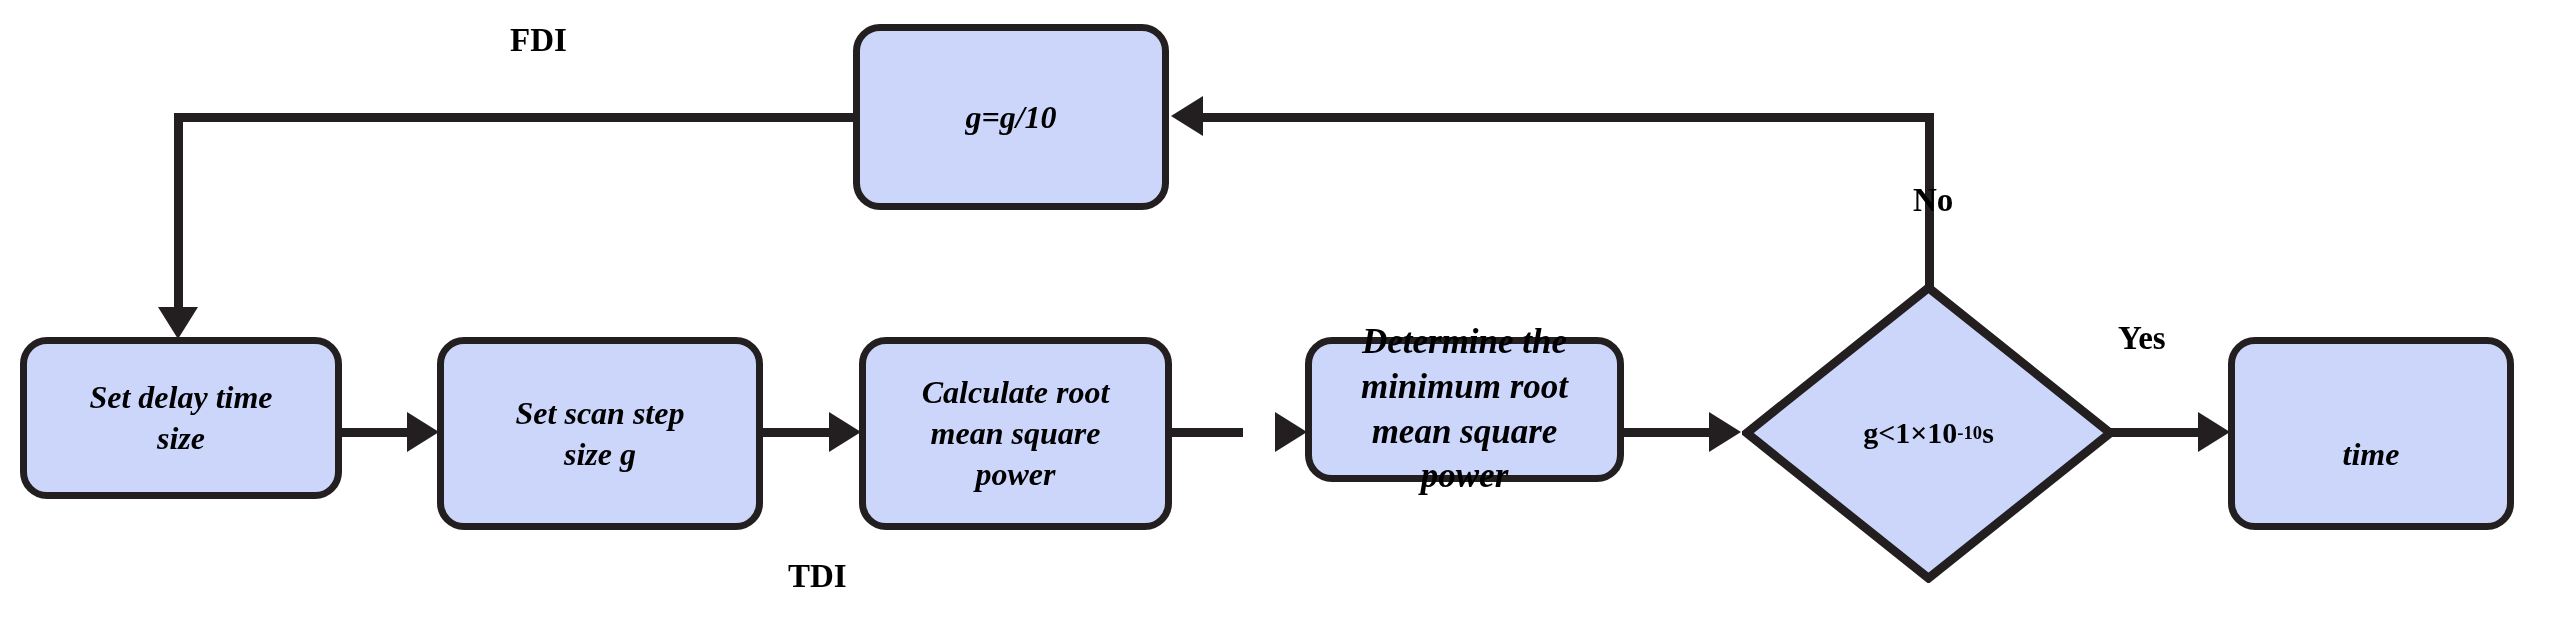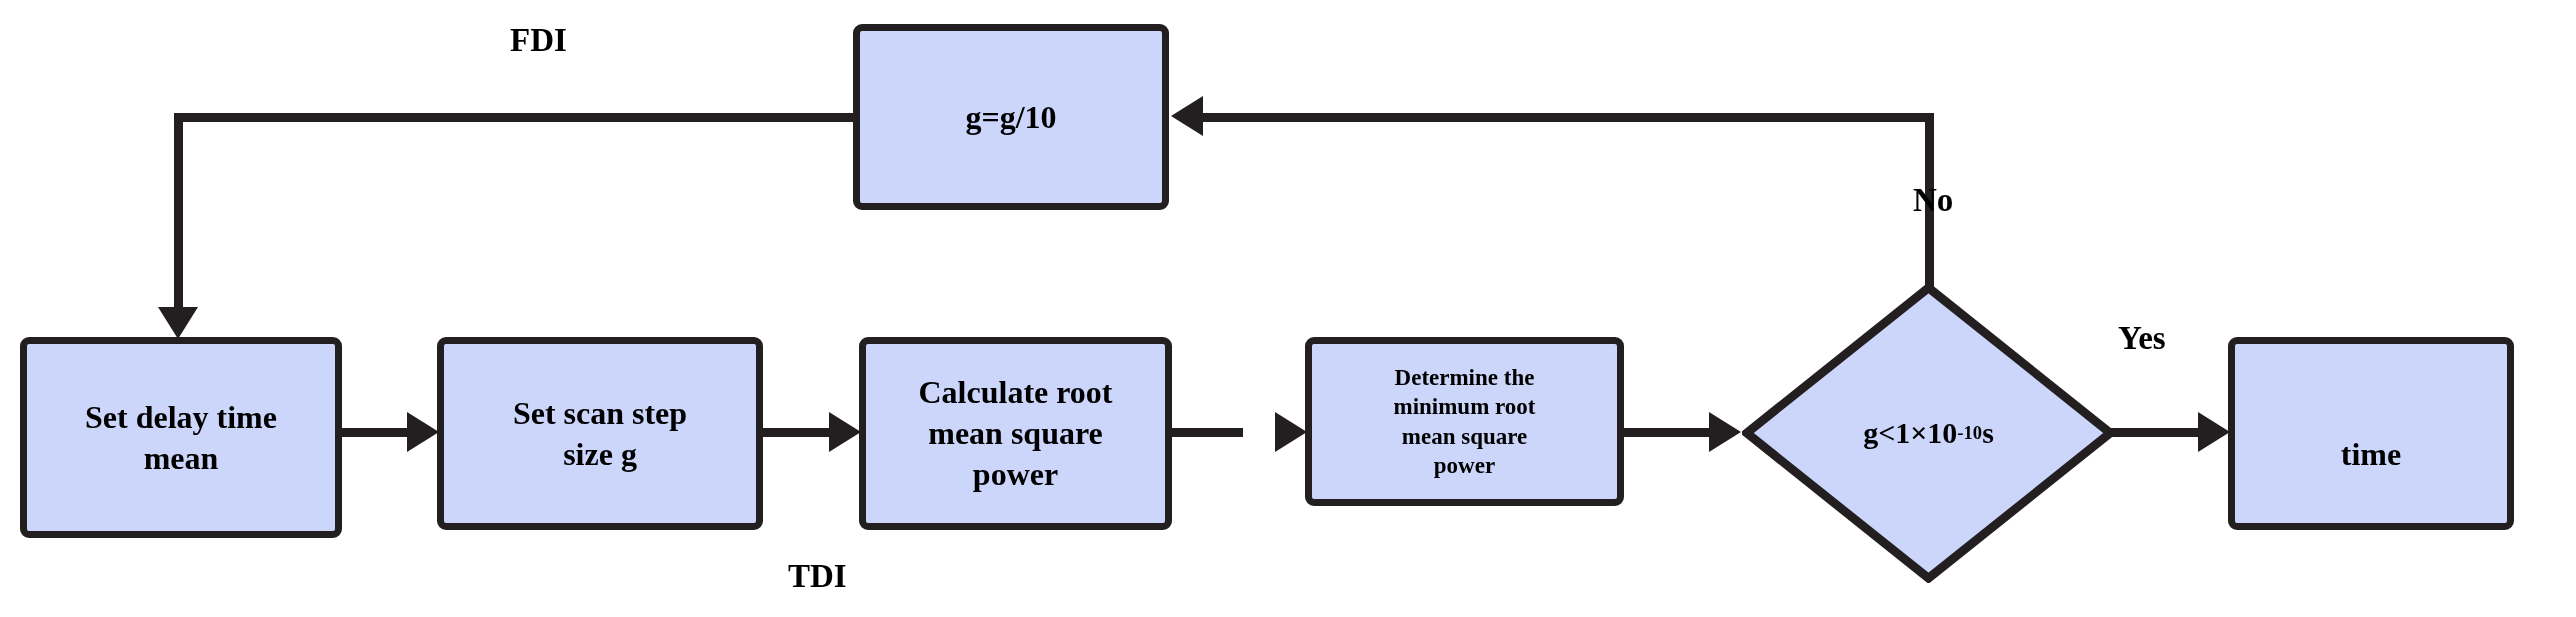--- a/index.html
+++ b/index.html
@@ -13,37 +13,38 @@
     height: 618px;
     background: #ffffff;
     overflow: hidden;
     font-family: "Liberation Serif", "DejaVu Serif", serif;
   }
   .node {
     position: absolute;
     box-sizing: border-box;
     background: #ccd6fb;
     border: 7.1px solid #231f20;
-    border-radius: 9px;
+    border-radius: 27px;
     display: flex;
     align-items: center;
     justify-content: center;
     text-align: center;
     color: #000000;
     font-weight: bold;
     line-height: 1.28;
     z-index: 3;
+    font-style: italic;
   }
   .node .label { display: block; padding: 0 8px; }
 
   #node-top      { left: 853px; top: 24px;  width: 316px; height: 186px; font-size: 32px; }
-  #node-range    { left: 20px;   top: 337px; width: 322px; height: 201px; font-size: 32px; }
+  #node-range    { left: 20px;   top: 337px; width: 322px; height: 162px; font-size: 32px; }
   #node-step     { left: 437px;  top: 337px; width: 326px; height: 193px; font-size: 32px; }
   #node-rms      { left: 859px; top: 337px; width: 313px; height: 193px; font-size: 32px; }
-  #node-min      { left: 1305px; top: 337px; width: 319px; height: 169px; font-size: 23px; }
+  #node-min      { left: 1305px; top: 337px; width: 319px; height: 145px; font-size: 35px; }
   #node-optimal  { left: 2228px; top: 337px; width: 286px; height: 193px; font-size: 32px; }
 
   
   #node-decision {
     position: absolute;
     left: 1742px;
     top: 283px;
     width: 373px;
     height: 300px;
     z-index: 3;
@@ -129,21 +130,21 @@
   <div class="hline" style="left:2098px; top:428px; width:103px;"></div>
   <div class="arrow-r" style="left:2198px; top:412px;"></div>
 
   <div class="node" id="node-top">
     <span class="label">g=g/10</span>
   </div>
 
   <div class="node" id="node-range">
     <span class="label">
       <span>Set delay time</span><br>
-      <span>mean</span>
+      <span>size</span>
     </span>
   </div>
 
   <div class="node" id="node-step">
     <span class="label">
       <span>Set scan step</span><br>
       <span>size g</span>
     </span>
   </div>
 

